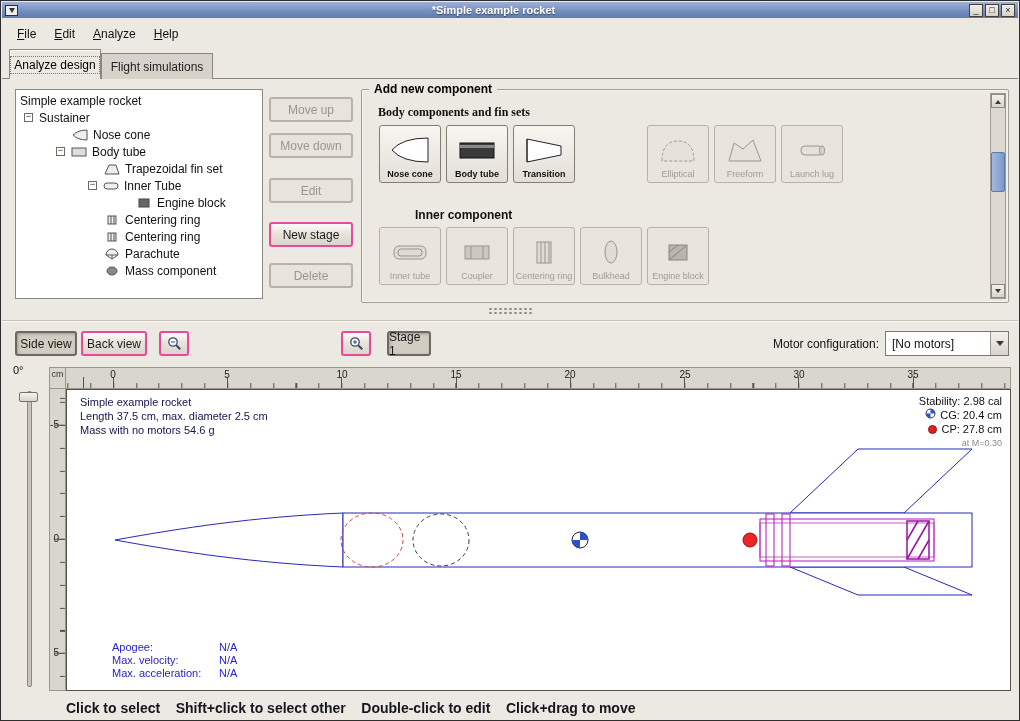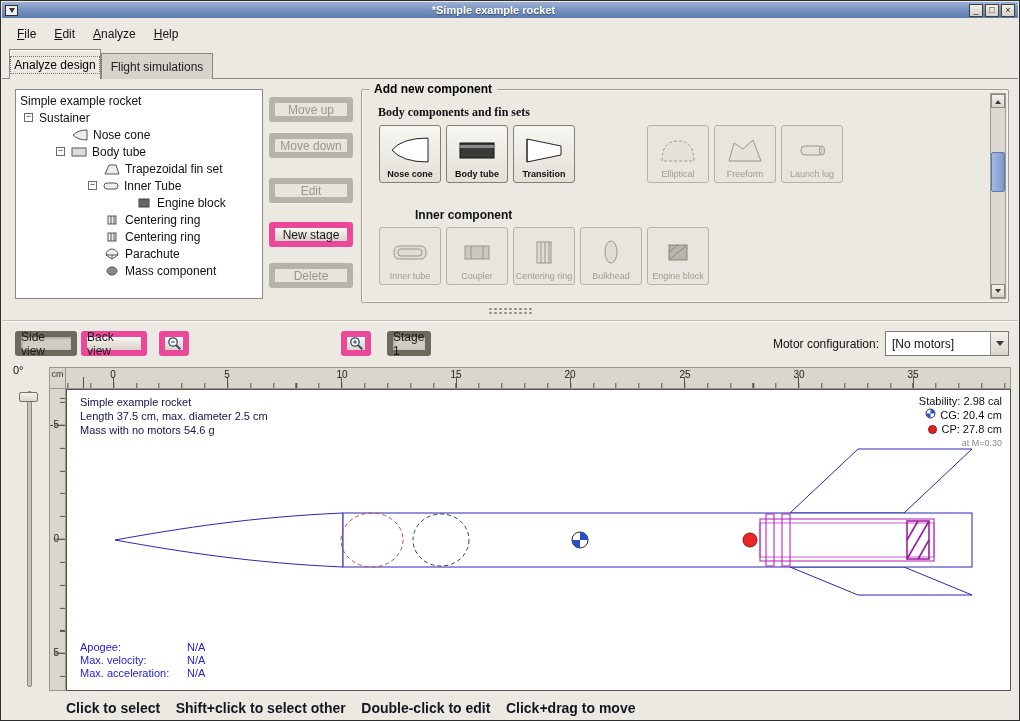--- a/index.html
+++ b/index.html
@@ -38,21 +38,21 @@
   .tree-row { height:17px; display:flex; align-items:center; white-space:nowrap; color:#111; }
   .expander { width:9px; height:9px; border:1px solid #6f6b62; background:#fff; flex:none;
     font-size:9px; line-height:7px; text-align:center; color:#222; margin-right:6px; }
   .expander::before { content:"−"; position:relative; top:-1px; }
   .t-icon { margin-right:5px; flex:none; display:inline-flex; }
   .r0{padding-left:4px} .r1{padding-left:8px} .r2{padding-left:56px} .r3{padding-left:40px}
   .r4{padding-left:88px} .r5{padding-left:72px} .r6{padding-left:120px}
   .r7,.r8,.r9,.r10{padding-left:88px}
 
   
-  .btn { background:linear-gradient(#fdfcfa,#e8e4dc 45%,#dad5cb); border:6px solid #ec4899; border-radius:3px;
+  .btn { background:linear-gradient(#fdfcfa,#e8e4dc 45%,#dad5cb); border:2px solid #ec4899; border-radius:3px;
     font-size:12px; color:#1a1a1a; display:flex; align-items:center; justify-content:center; position:absolute; }
   .btn.disabled { color:#9a968c; background:#e8e4dd; border-color:#b7b3a9; }
   .btn.pressed { background:#d2cdc3; border-color:#6d695f; box-shadow:inset 1px 1px 3px rgba(0,0,0,.25); }
   .act-btn { left:268px; width:84px; height:25px; }
   #btn-move-up{top:96px} #btn-move-down{top:132px} #btn-edit{top:177px} #btn-new-stage{top:221px} #btn-delete{top:262px}
 
   
   .groupbox { position:absolute; left:360px; top:88px; width:648px; height:214px;
     border:1px solid #a19d93; border-radius:2px; box-shadow:inset 0 0 0 1px #f6f4f0; }
   .group-title { position:absolute; left:368px; top:81px; background:#ece9e2; padding:0 5px;
@@ -125,21 +125,21 @@
 
   
   .canvas { position:absolute; left:65px; top:388px; width:945px; height:302px; background:#fff; border:1px solid #55524a; }
   .c-info { position:absolute; left:13px; top:5px; font-size:11px; line-height:14px; color:#14144d; }
   .c-right { position:absolute; right:8px; top:4px; text-align:right; font-size:11px; line-height:14px; color:#111; }
   .c-right .row { display:flex; justify-content:flex-end; align-items:center; gap:4px; }
   .cp-ic { width:9px; height:9px; border-radius:50%; background:#e62020; border:1px solid #8d1515; display:inline-block; }
   .mach { font-size:9px; color:#8a8a8a; }
   .c-flight { position:absolute; left:13px; bottom:10px; font-size:11px; line-height:13px; color:#2424cc; }
   .fl-row { display:flex; }
-  .fl-label { width:107px; }
+  .fl-label { width:107px;margin-left:32px; }
   .rocket-svg { position:absolute; left:0; top:0; }
 
   
   .statusbar { position:absolute; left:65px; top:699px; font-size:14px; font-weight:bold; color:#15151f; white-space:pre; }
 </style>
 </head>
 <body>
 
 <div id="window">
 

